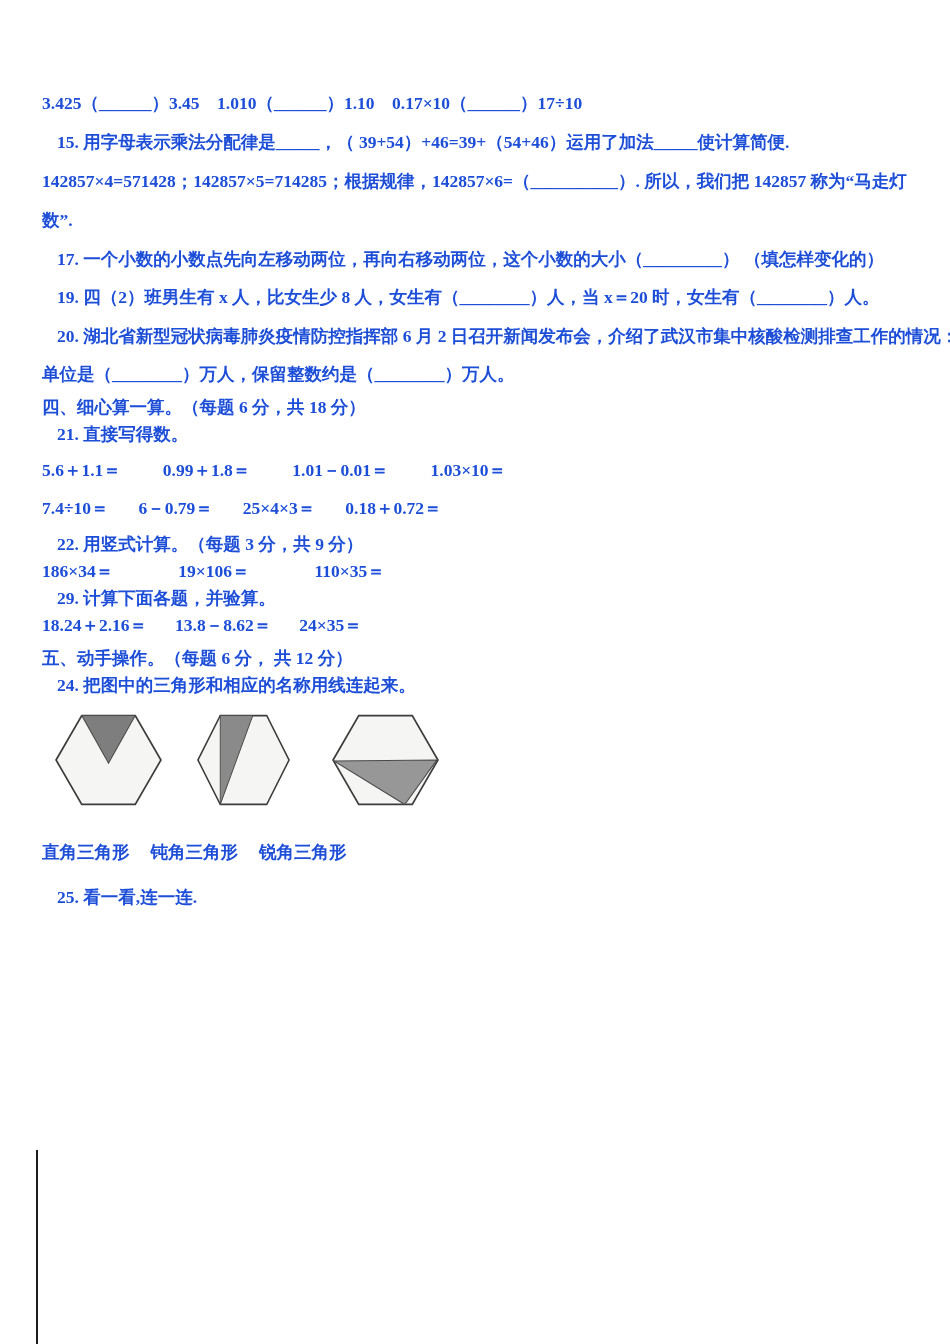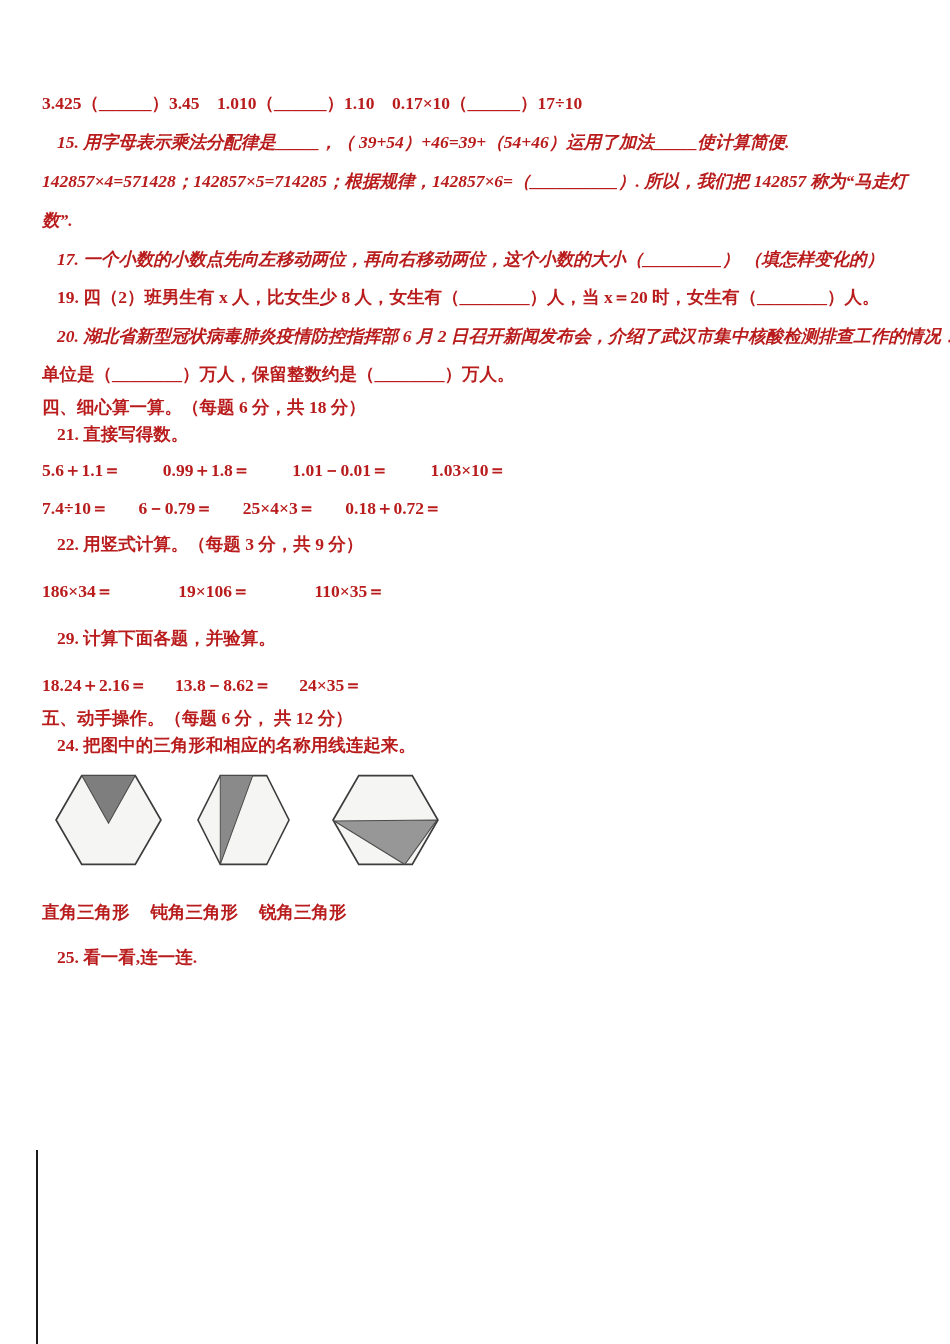--- a/index.html
+++ b/index.html
@@ -5,32 +5,32 @@
   * { box-sizing: border-box; }
   html, body { margin: 0; padding: 0; background: #ffffff; }
   .page {
     position: relative;
     width: 950px;
     height: 1344px;
     background: #ffffff;
     font-family: "Liberation Serif", "DejaVu Serif", serif;
     font-size: 17.5px;
     font-weight: 600;
-    color: #b91c1c;
+    color: #1d4ed8;
     padding: 90px 28px 0 42px;
     overflow: hidden;
   }
   .line { margin: 0; line-height: 26px; white-space: pre; }
   .indent { padding-left: 15px; }
   .mt1  { margin-top: 1px; }
   .mt7  { margin-top: 7px; }
-  .mt9  { margin-top: 21px; }
+  .mt9  { margin-top: 1px; }
   .mt10 { margin-top: 10px; gap: 12px; }
   .mt12 { margin-top: 12px; }
-  .mt13 { margin-top: 13px; font-style: italic; }
+  .mt13 { margin-top: 13px; }
   .calc-row { display: flex; }
   .calc-row .expr { white-space: pre; margin-right: 30px; }
   .calc-row.wide .expr { margin-right: 65px; }
   .calc-row.mid  .expr { margin-right: 28px; }
   .hex-row { display: flex; align-items: flex-start; margin-top: 16px; padding-left: 13px; }
   .hex { display: block; }
   .hex.gap1 { margin-left: 35px; }
   .hex.gap2 { margin-left: 42px; }
   .hex-outline { stroke: #3c3c3c; stroke-width: 1.6; }
   .tri { stroke: #4a4a4a; stroke-width: 1; }

